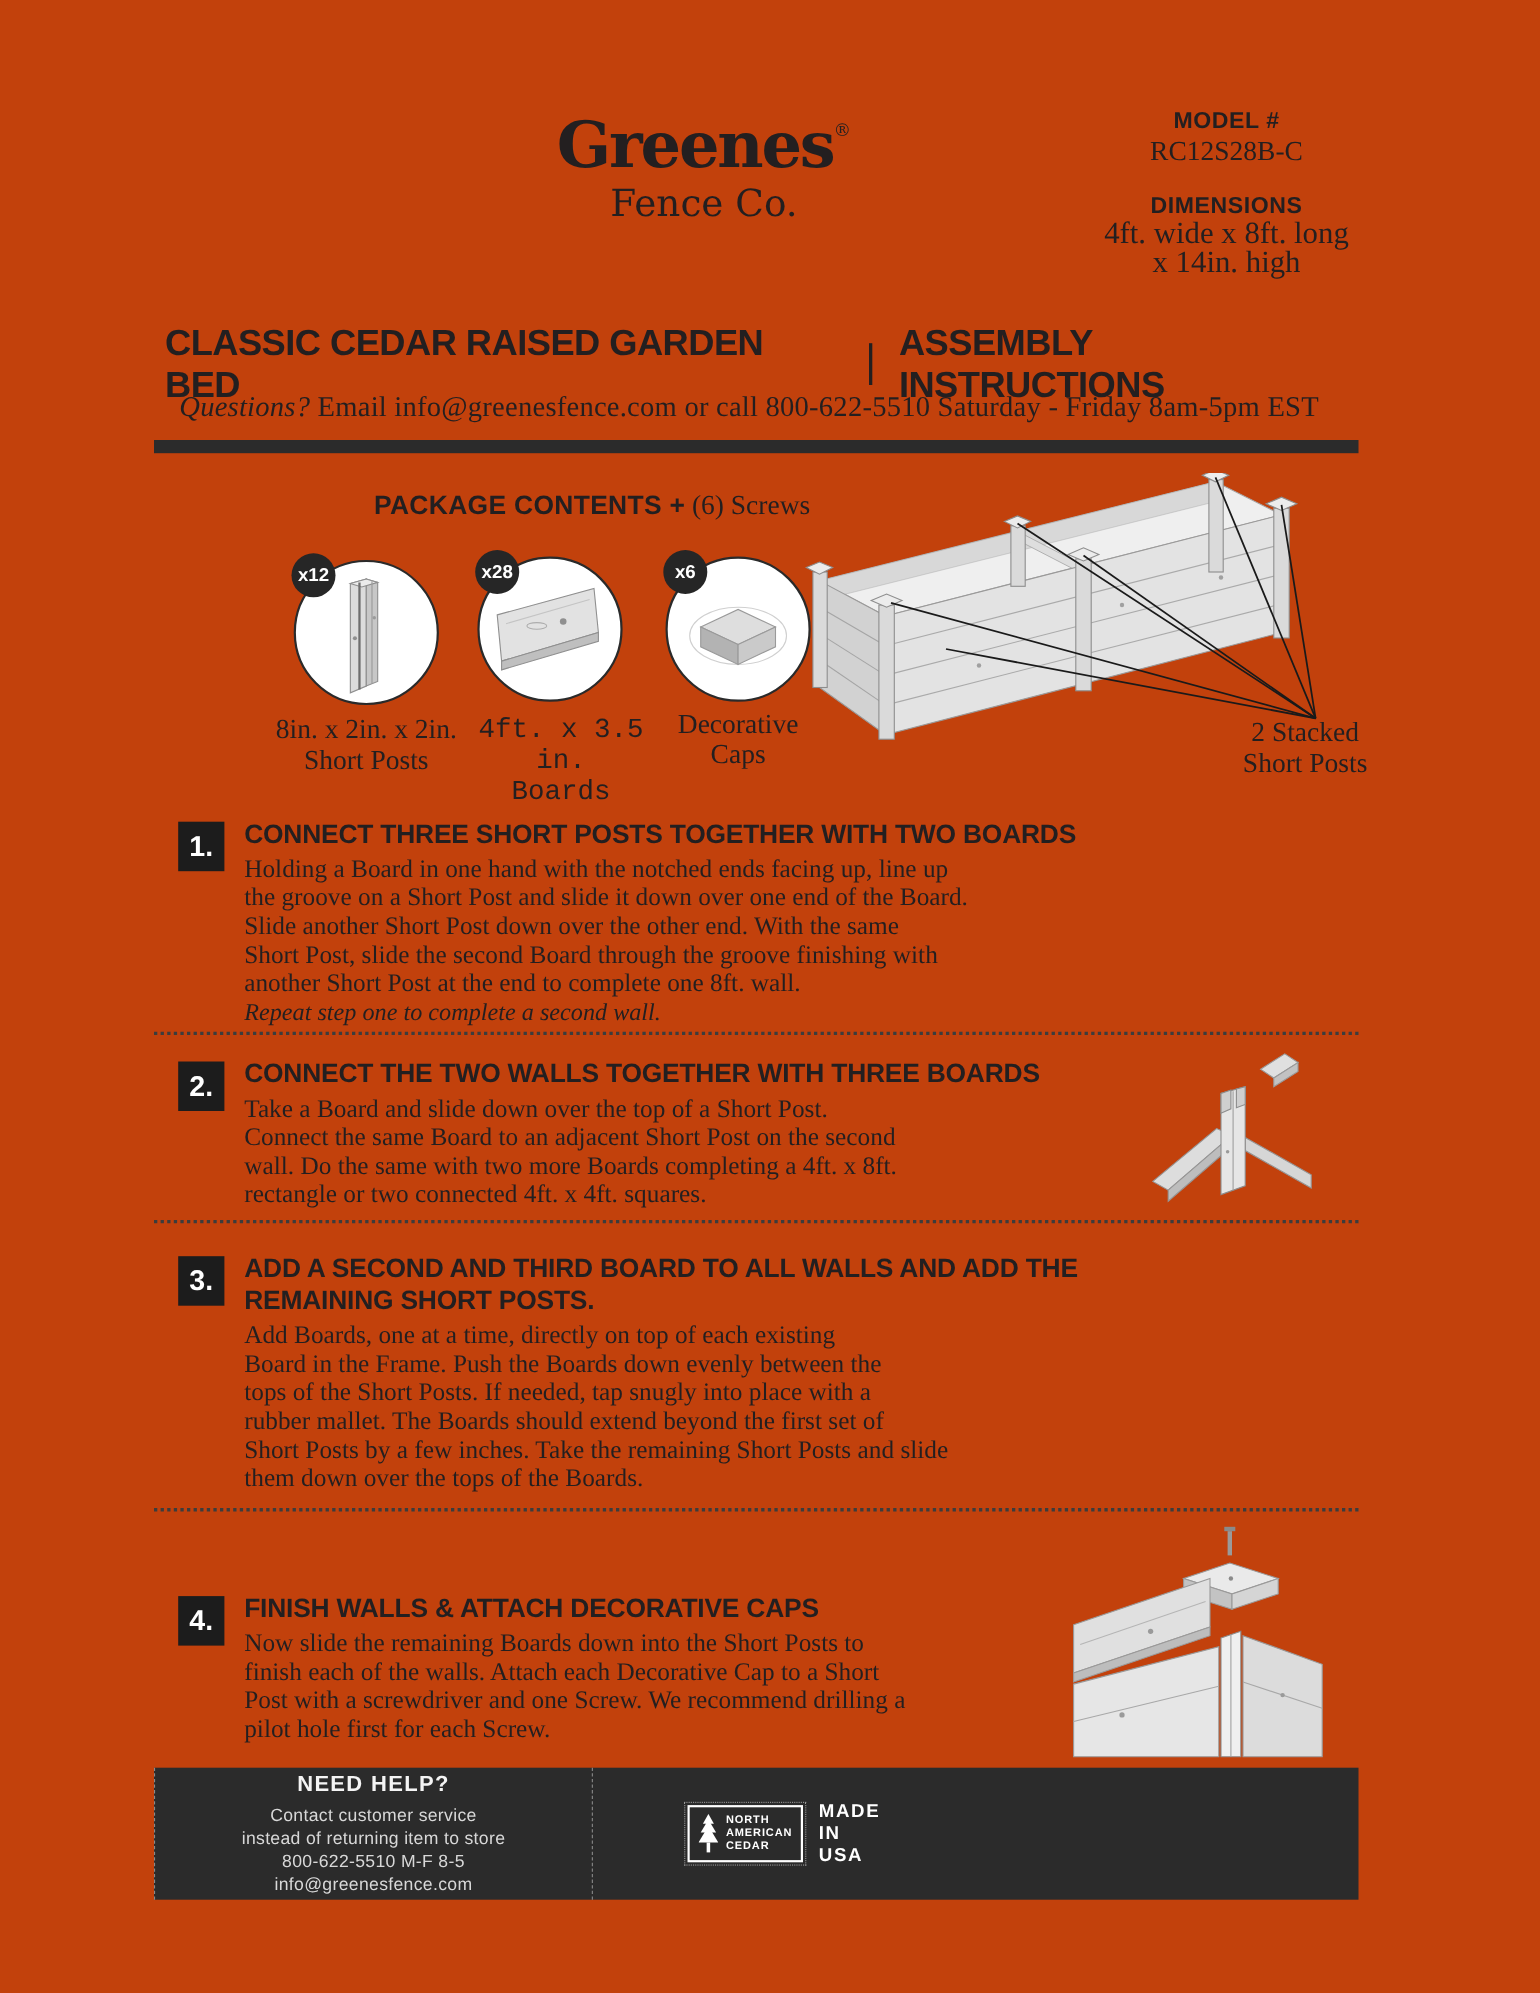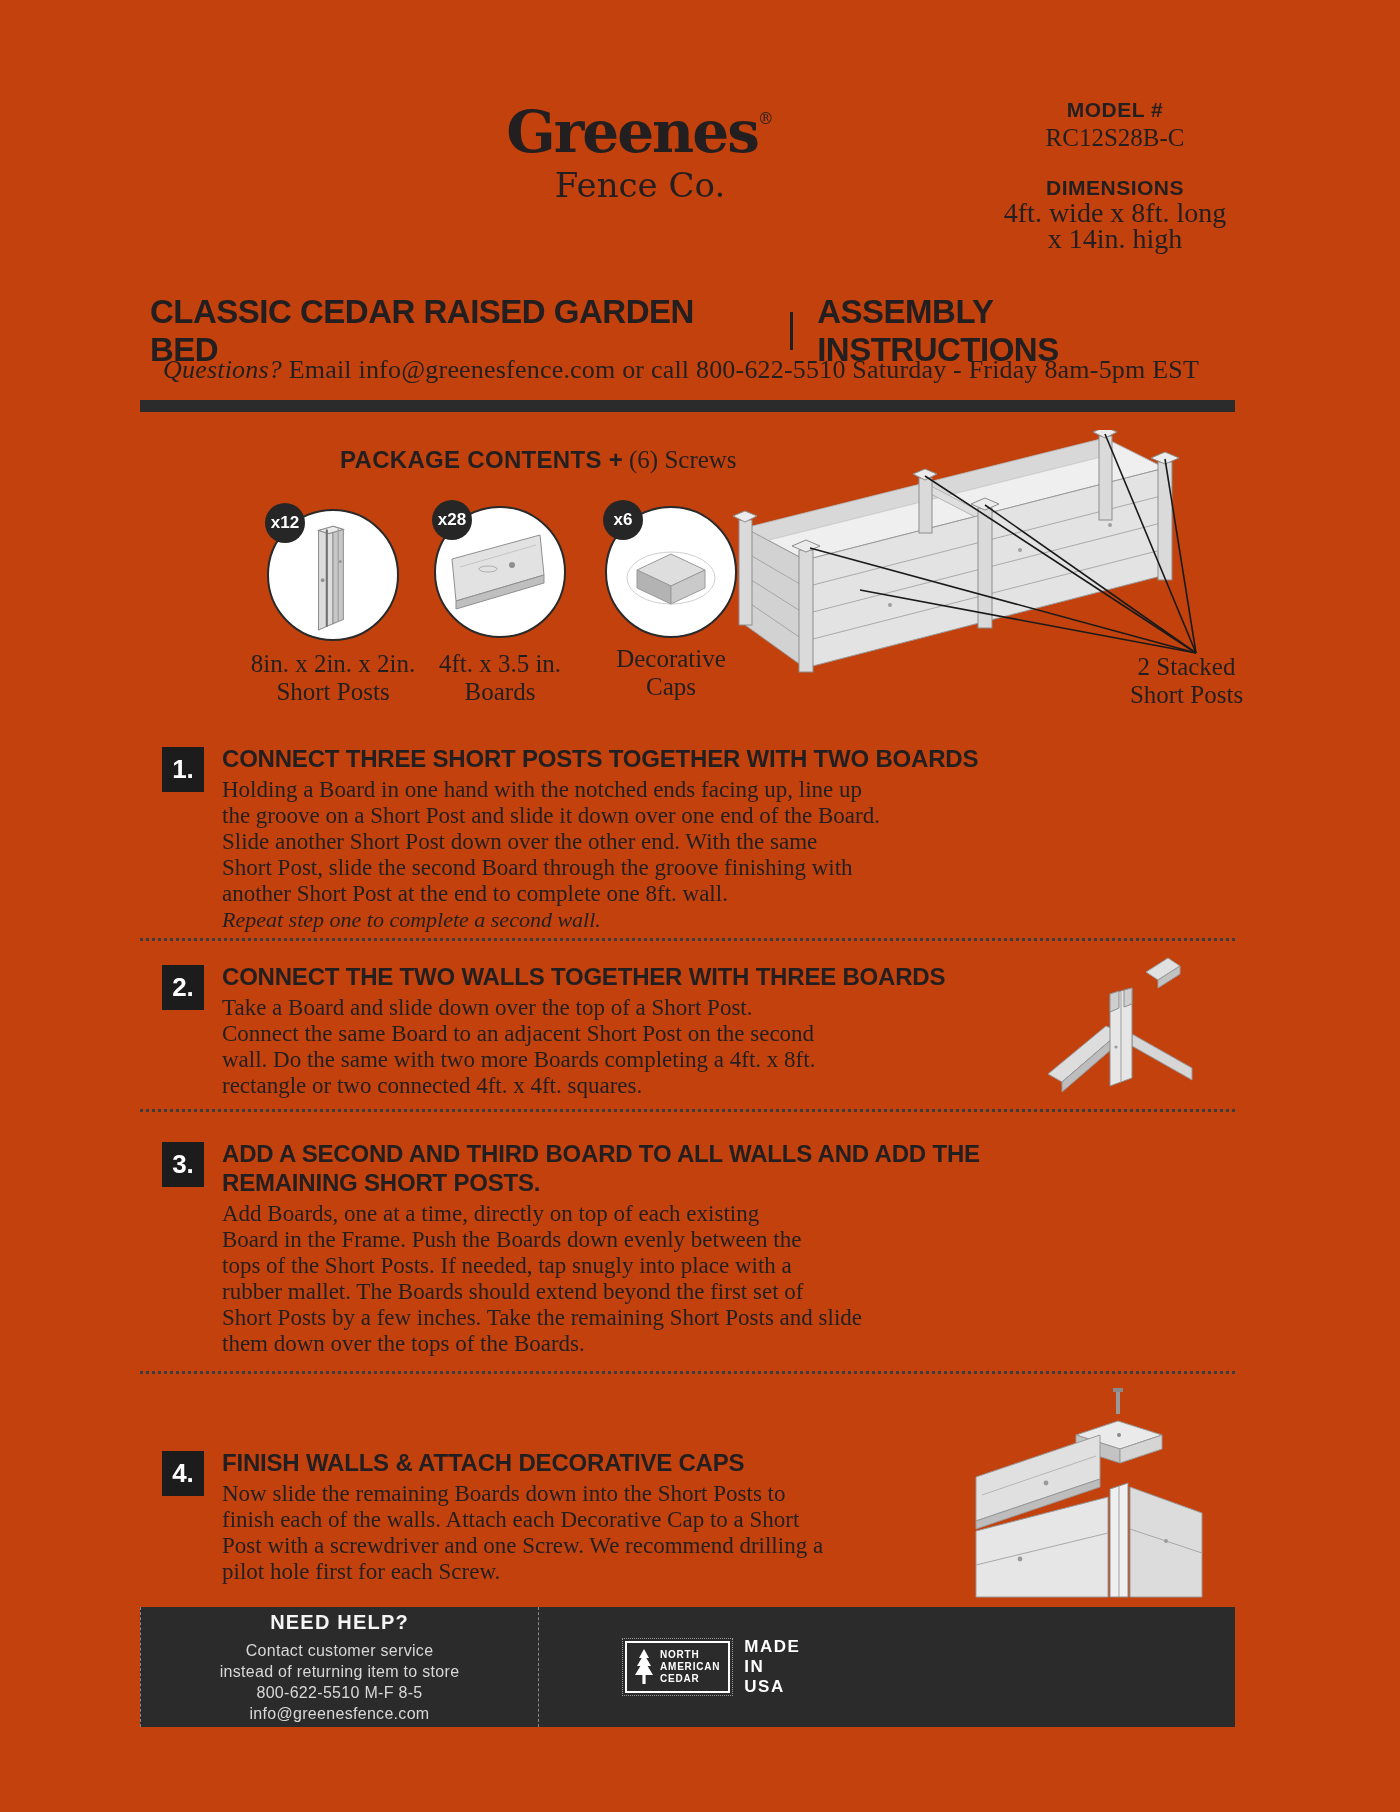--- a/index.html
+++ b/index.html
@@ -52,21 +52,21 @@
   .pkg-circle.c3 { left:605px; top:506px; }
   .qty-badge {
     position:absolute; left:-4px; top:-8px; width:40px; height:40px; border-radius:50%;
     background:#262626; color:#fff; font-family:"Liberation Sans", sans-serif; font-weight:700; font-size:17px;
     display:flex; align-items:center; justify-content:center;
   }
   .pkg-label {
     position:absolute; width:190px; text-align:center; font-size:25px; line-height:28px; white-space:pre-line;
   }
   .pkg-label.l1 { left:238px; top:650px; }
-  .pkg-label.l2 { left:405px; top:650px; }
+  .pkg-label.l2 { left:415px; top:650px;font-family:Liberation Mono, monospace; }
   .pkg-label.l3 { left:576px; top:645px; }
 
   .bed-illustration { position:absolute; left:700px; top:430px; width:540px; height:300px; }
   .bed-caption { position:absolute; left:1099px; top:653px; width:175px; text-align:center; font-size:25px; line-height:28px; white-space:pre-line; }
 
   
   .step { position:absolute; left:140px; width:1095px; }
   .step.s1 { top:744px; }
   .step.s2 { top:962px; }
   .step.s3 { top:1139px; }

